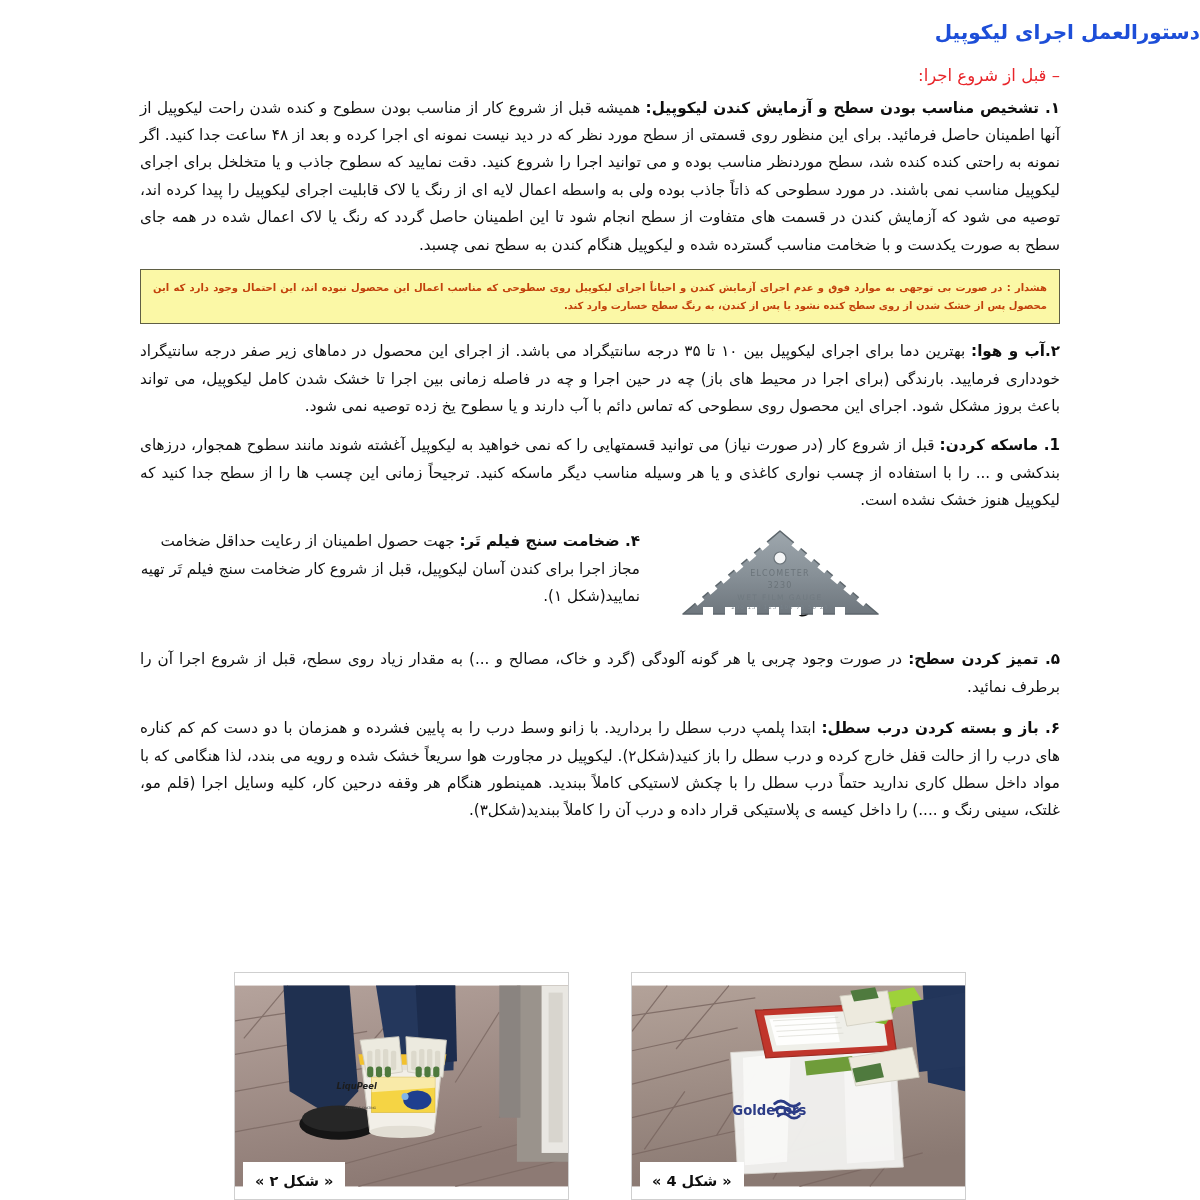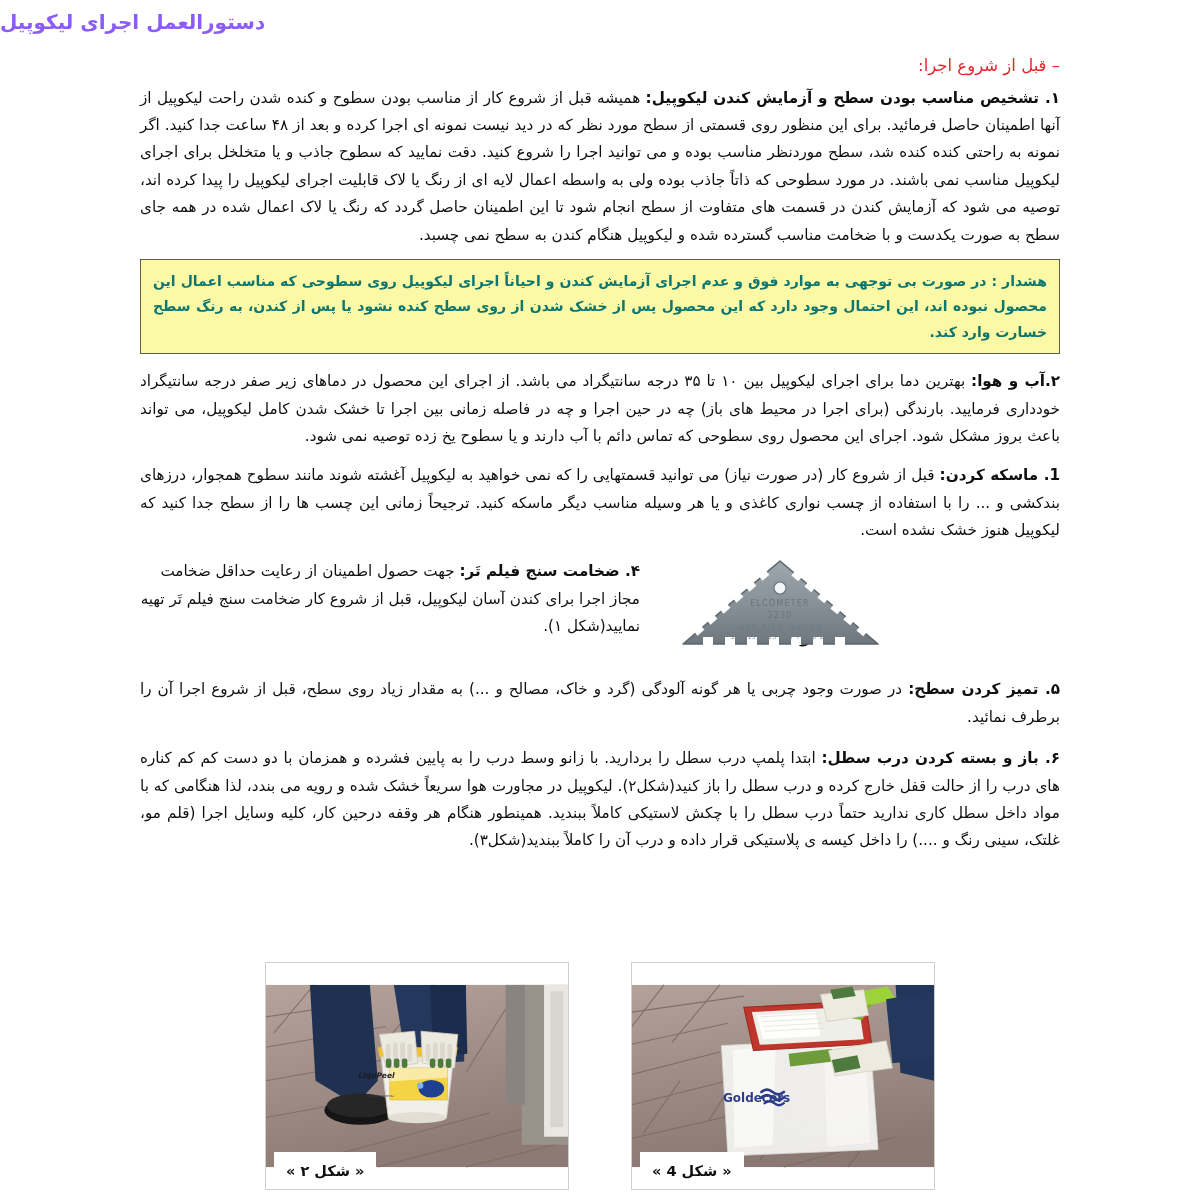--- a/index.html
+++ b/index.html
@@ -19,26 +19,26 @@
   .page {
     position: relative;
     width: 1200px;
     height: 1200px;
     box-sizing: border-box;
     padding: 0;
   }
 
   
   .doc-title {
-    text-align: left;
+    text-align: right;
     font-size: 20px;
     font-weight: bold;
     letter-spacing: 0.5px;
-    color: #8b5cf6;
-    margin: 10px 0 0 0;
+    color: #1d4ed8;
+    margin: 20px 0 0 0;
     padding: 0;
     line-height: 1.2;
   }
 
   
   .content {
     position: absolute;
     top: 44px;
     right: 140px;
     left: 140px;
@@ -69,26 +69,26 @@
   
   .warn-box {
     background: #fbf8a6;
     border: 1.5px solid #5f5f45;
     box-sizing: border-box;
     padding: 9px 12px 8px 12px;
     margin: 10px 0 14px 0;
   }
   .warn-box p {
     margin: 0;
-    font-size: 14px;
+    font-size: 10px;
     line-height: 1.82;
     font-weight: bold;
     text-align: justify;
     text-align-last: right;
-    color: #0f766e;
+    color: #c2410c;
   }
 
   
   .fig1-row {
     display: flex;
     flex-direction: row-reverse;
     align-items: flex-start;
     margin: 12px 0 0 0;
   }
   .fig1-text {
@@ -129,21 +129,21 @@
     right: 0;
     left: 0;
     width: 1200px;
     display: flex;
     flex-direction: row-reverse;
     justify-content: center;
     gap: 62px;
   }
   .photo {
     position: relative;
-    width: 304px;
+    width: 335px;
     height: 228px;
     overflow: hidden;
     border: 1px solid #cfcfcf;
     box-sizing: border-box;
   }
   .photo .cap {
     position: absolute;
     bottom: 6px;
     left: 8px;
     background: #ffffff;

